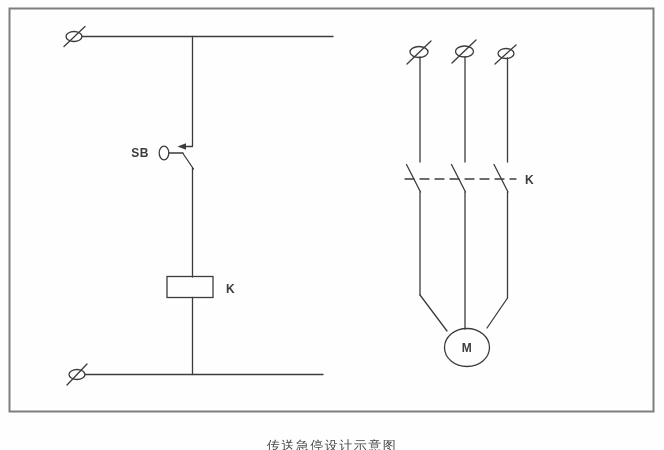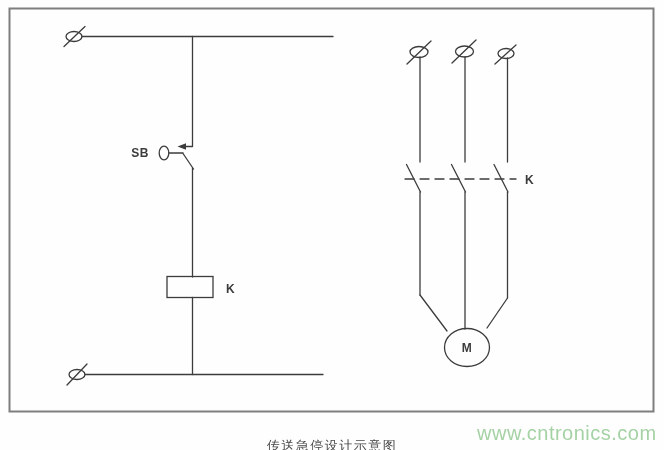--- a/index.html
+++ b/index.html
@@ -126,15 +126,14 @@
     <g stroke="none" fill="#3c3c3c">
       <text class="svg-label" x="149" y="157" text-anchor="end" font-size="11.5">SB</text>
       <text class="svg-label" x="226" y="293" text-anchor="start">K</text>
       <text class="svg-label" x="525" y="184" text-anchor="start">K</text>
       <text class="svg-label" x="467" y="352" text-anchor="middle" font-size="12.5">M</text>
     </g>
   </svg>
 
   <div class="caption">传送急停设计示意图</div>
 
-  <div class="watermark">www.cntronics.com</div>
 
 </div>
 
 </body></html>

